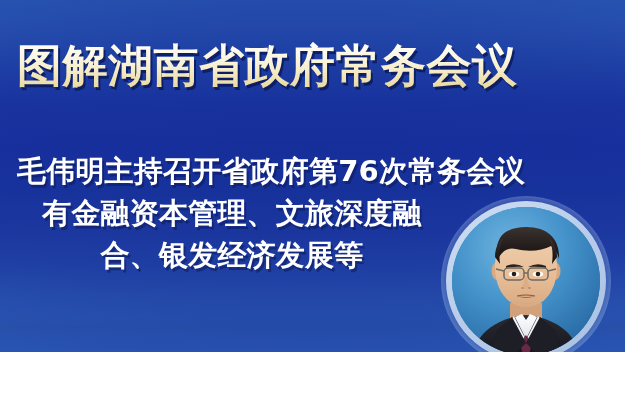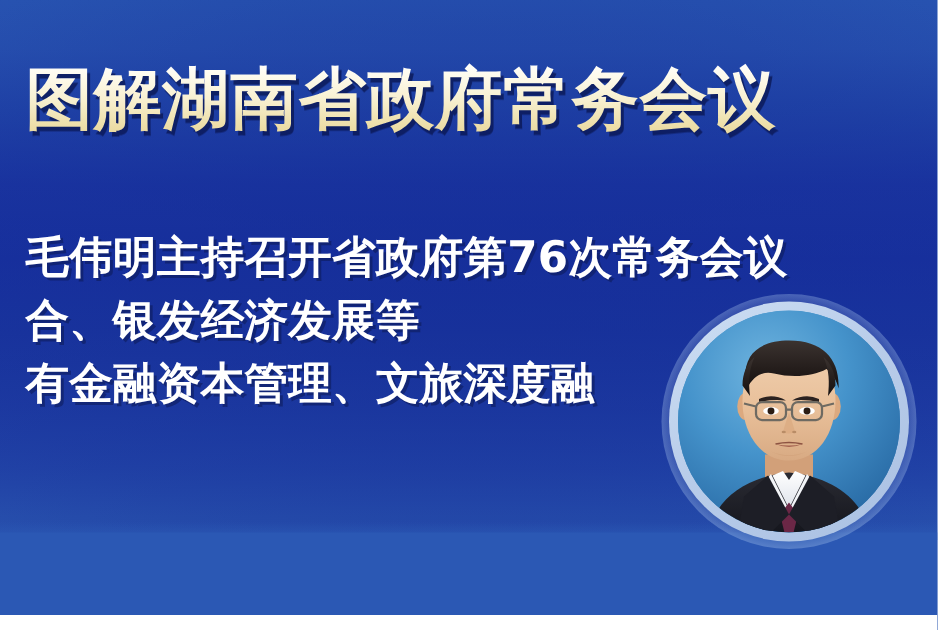--- a/index.html
+++ b/index.html
@@ -8,23 +8,24 @@
     padding: 0;
     background: #ffffff;
   }
   body {
     font-family: "Liberation Sans", "DejaVu Sans", sans-serif;
   }
 
   .poster {
     position: relative;
     width: 625px;
-    height: 410px;
+    height: 352px;
     overflow: hidden;
     background: #2553ae;
+    text-align: center;
   }
 
   
   .bg-base {
     position: absolute;
     inset: 0;
     background: linear-gradient(
       to bottom,
       #2a58b4 0%,
       #2954b2 8%,
@@ -150,22 +151,22 @@
 
   <div class="bg-base"></div>
   <div class="bg-radial"></div>
   <div class="bg-band-soft"></div>
   <div class="bg-band"></div>
 
   <div class="title">图解湖南省政府常务会议</div>
 
   <div class="body-text">
     <div class="body-line">毛伟明主持召开省政府第76次常务会议</div>
+    <div class="body-line">有金融资本管理、文旅深度融</div>
     <div class="body-line">合、银发经济发展等</div>
-    <div class="body-line">有金融资本管理、文旅深度融</div>
   </div>
 
   <div class="portrait-wrap">
     <div class="portrait-glow"></div>
     <div class="portrait-ring"></div>
     <div class="portrait">
       <svg viewBox="0 0 148 148" preserveAspectRatio="xMidYMid slice" aria-hidden="true">
         <defs>
           <radialGradient id="bgp" cx="40%" cy="28%" r="82%">
             <stop offset="0%" stop-color="#6fb4df"></stop>

